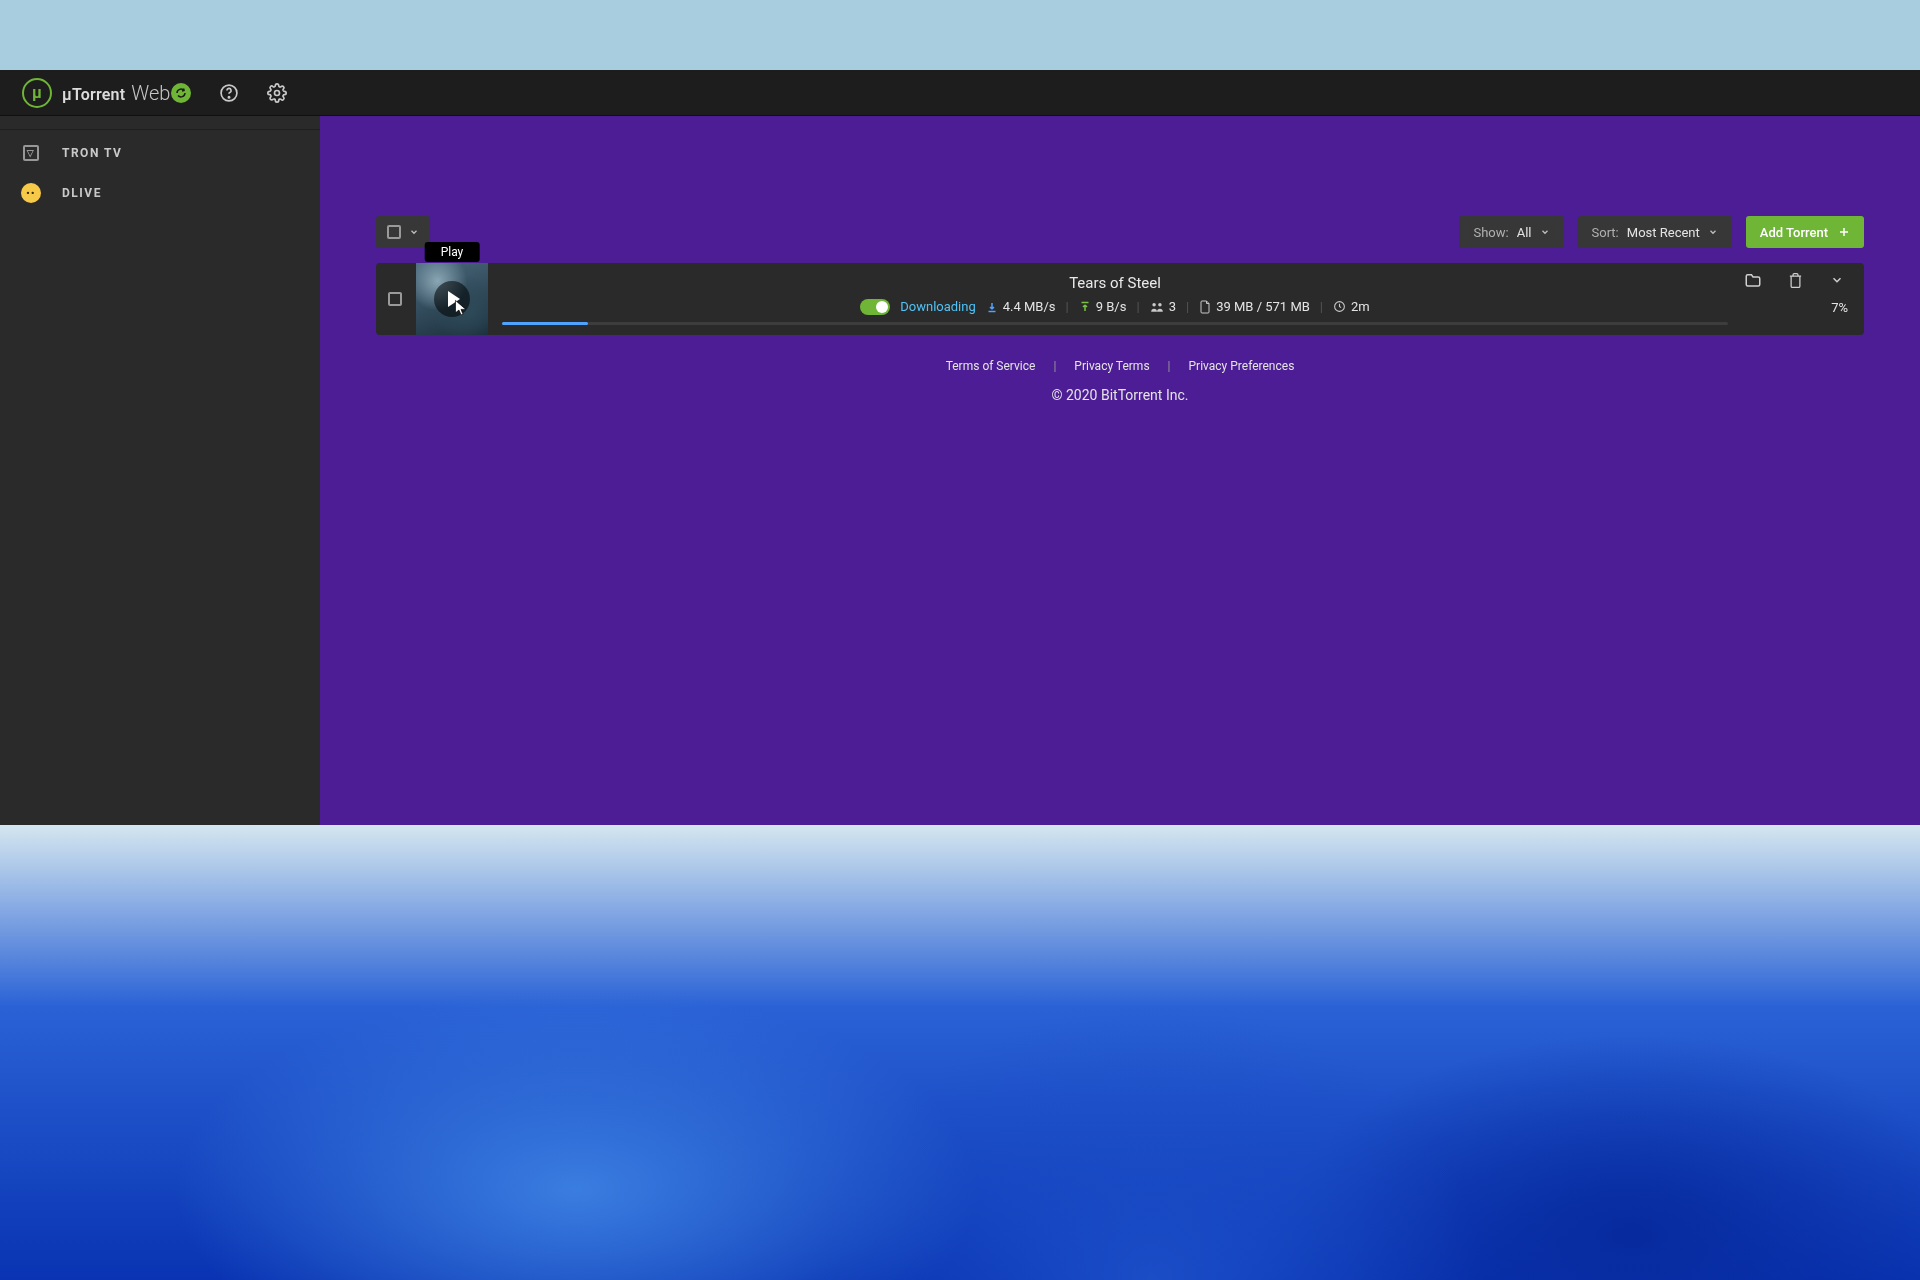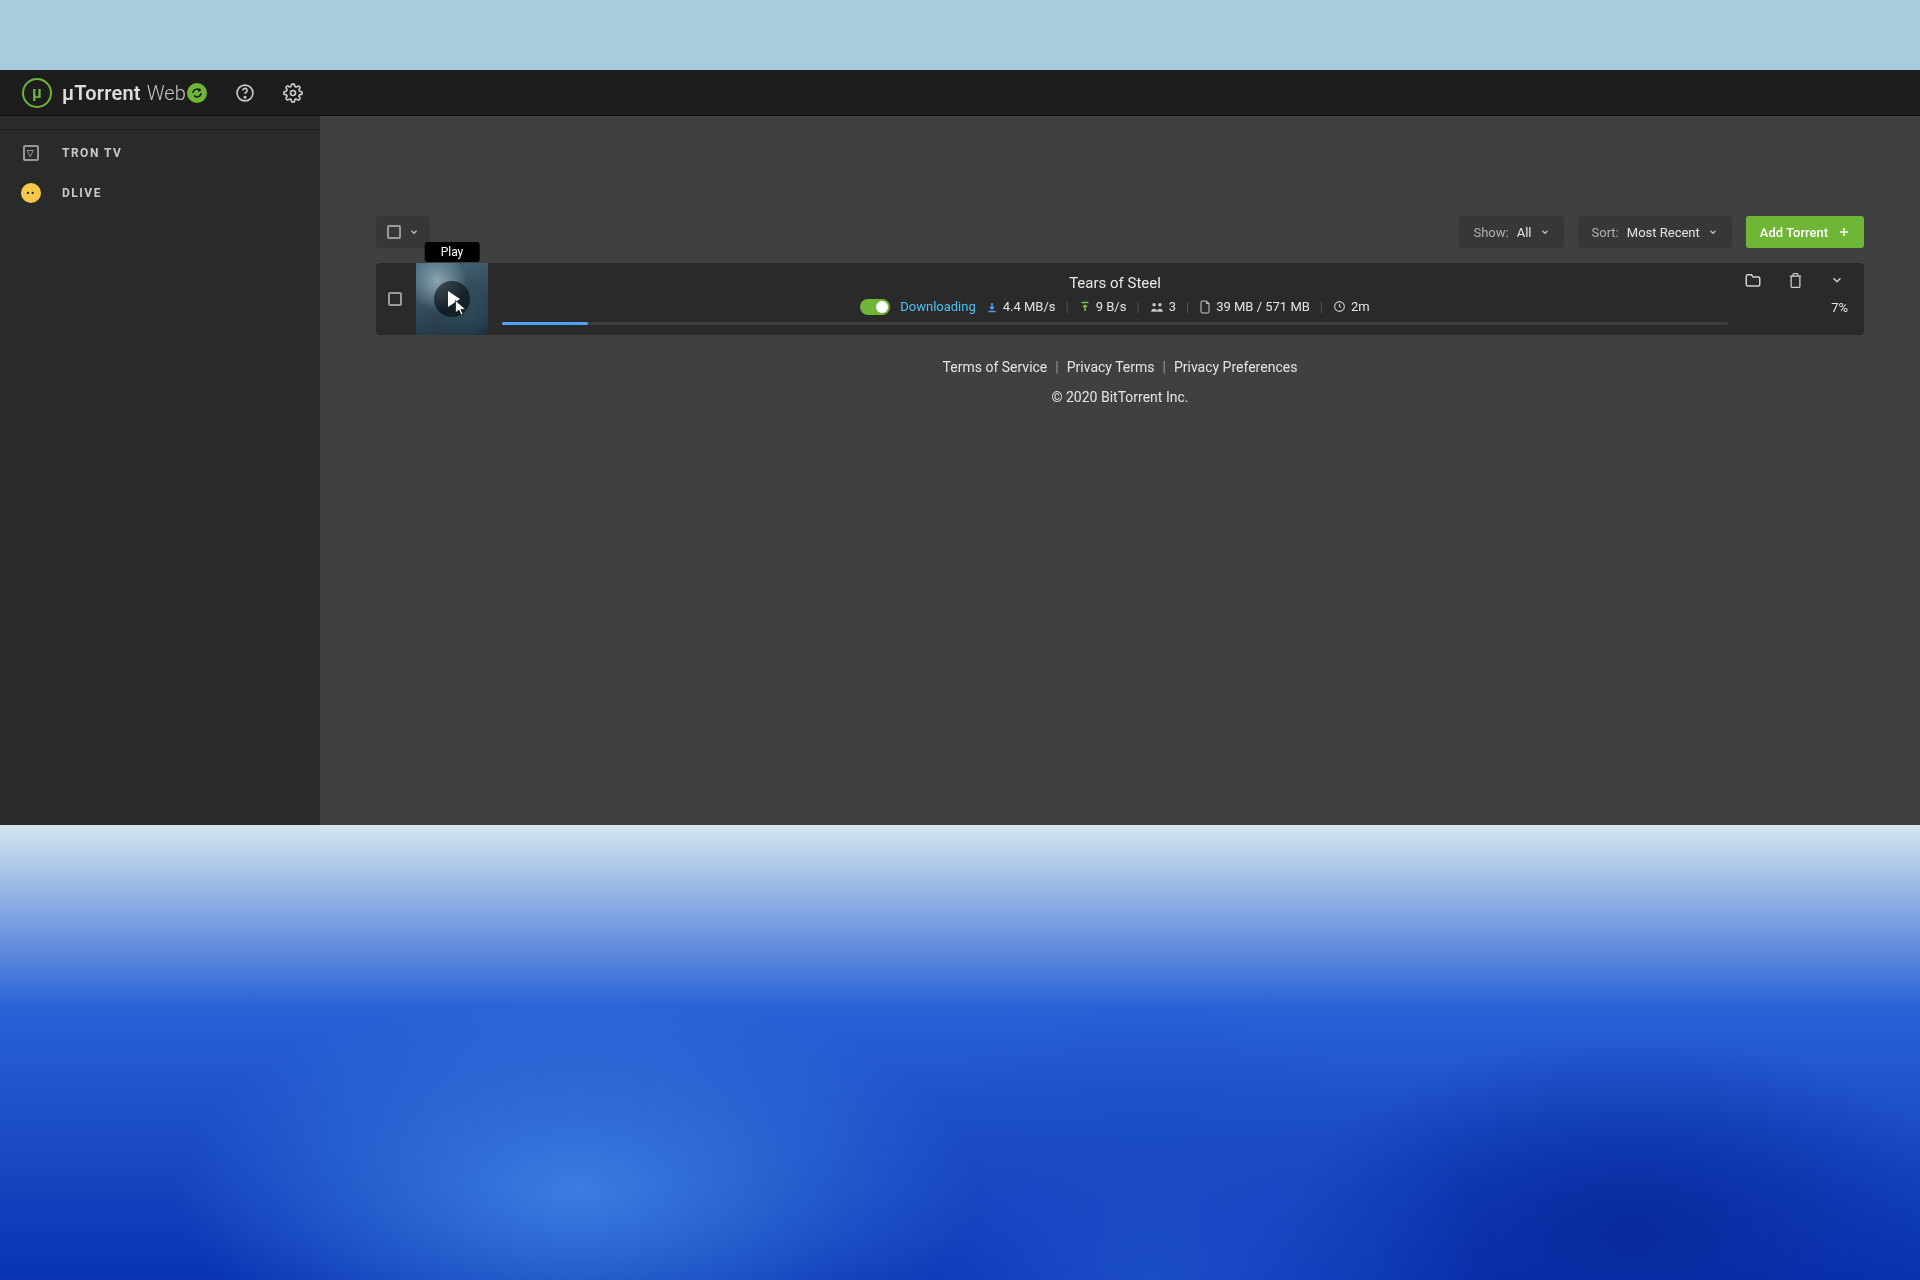--- a/index.html
+++ b/index.html
@@ -63,21 +63,21 @@
   border-radius: 50%;
   border: 2px solid #6fb536;
   display: flex;
   align-items: center;
   justify-content: center;
   color: #6fb536;
   font-size: 16px;
   font-weight: 700;
 }
 .logo-text { display: flex; align-items: baseline; gap: 6px; }
-.logo-text .brand { color: #dcdcdc; font-size: 20px; font-weight: 600; letter-spacing: 0.2px; }
+.logo-text .brand { color: #dcdcdc; font-size: 16px; font-weight: 600; letter-spacing: 0.2px; }
 .logo-text .sub { color: #c5c5c5; font-size: 20px; font-weight: 300; }
 
 .search-wrap {
   flex: 1;
   display: flex;
   justify-content: center;
 }
 .search-box {
   width: 320px;
   height: 30px;
@@ -186,21 +186,21 @@
 .dlive-icon {
   width: 20px; height: 20px; border-radius: 50%;
   background: #f7c948;
   display: flex; align-items: center; justify-content: center;
   font-size: 9px; color: #3a2a00; font-weight: 900;
 }
 
 
 .main {
   flex: 1;
-  background: #404040;
+  background: #4c1d95;
   padding: 100px 56px 0 56px;
   display: flex;
   flex-direction: column;
 }
 
 .toolbar {
   display: flex;
   align-items: center;
   margin-bottom: 15px;
 }
@@ -342,21 +342,21 @@
 }
 
 
 .footer {
   margin-top: 24px;
   display: flex;
   flex-direction: column;
   align-items: center;
   gap: 14px;
 }
-.footer-links { color: #e4e4e4; font-size: 14px; display: flex; gap: 8px; align-items: center; }
+.footer-links { color: #e4e4e4; font-size: 12px; display: flex; gap: 18px; align-items: center; }
 .footer-links a { color: #e4e4e4; text-decoration: none; cursor: pointer; }
 .footer-links .pipe { color: #999; }
 .copyright { color: #e4e4e4; font-size: 14px; }
 
 svg { display: block; }
 </style>
 </head>
 <body>
 
 <div class="desktop">

